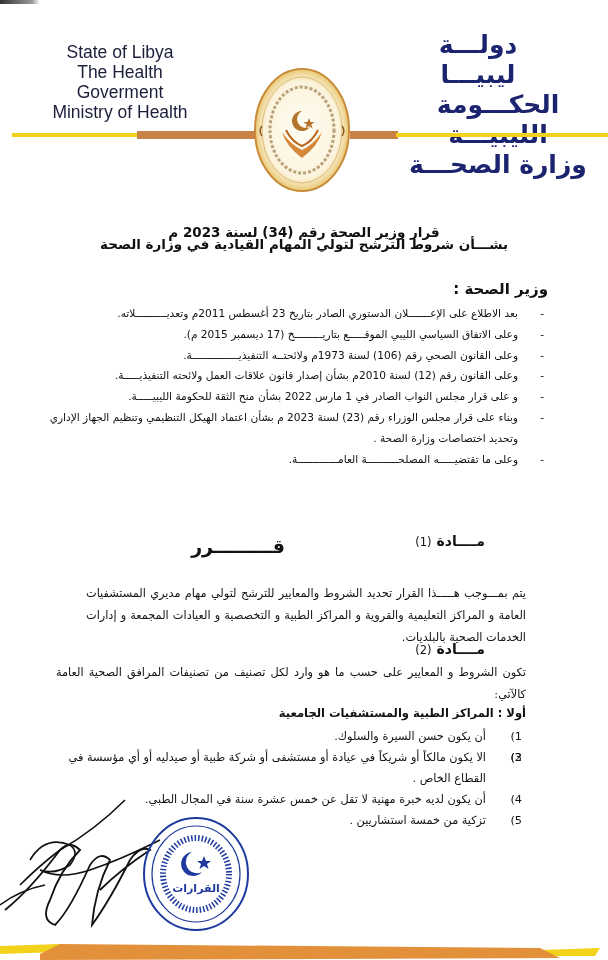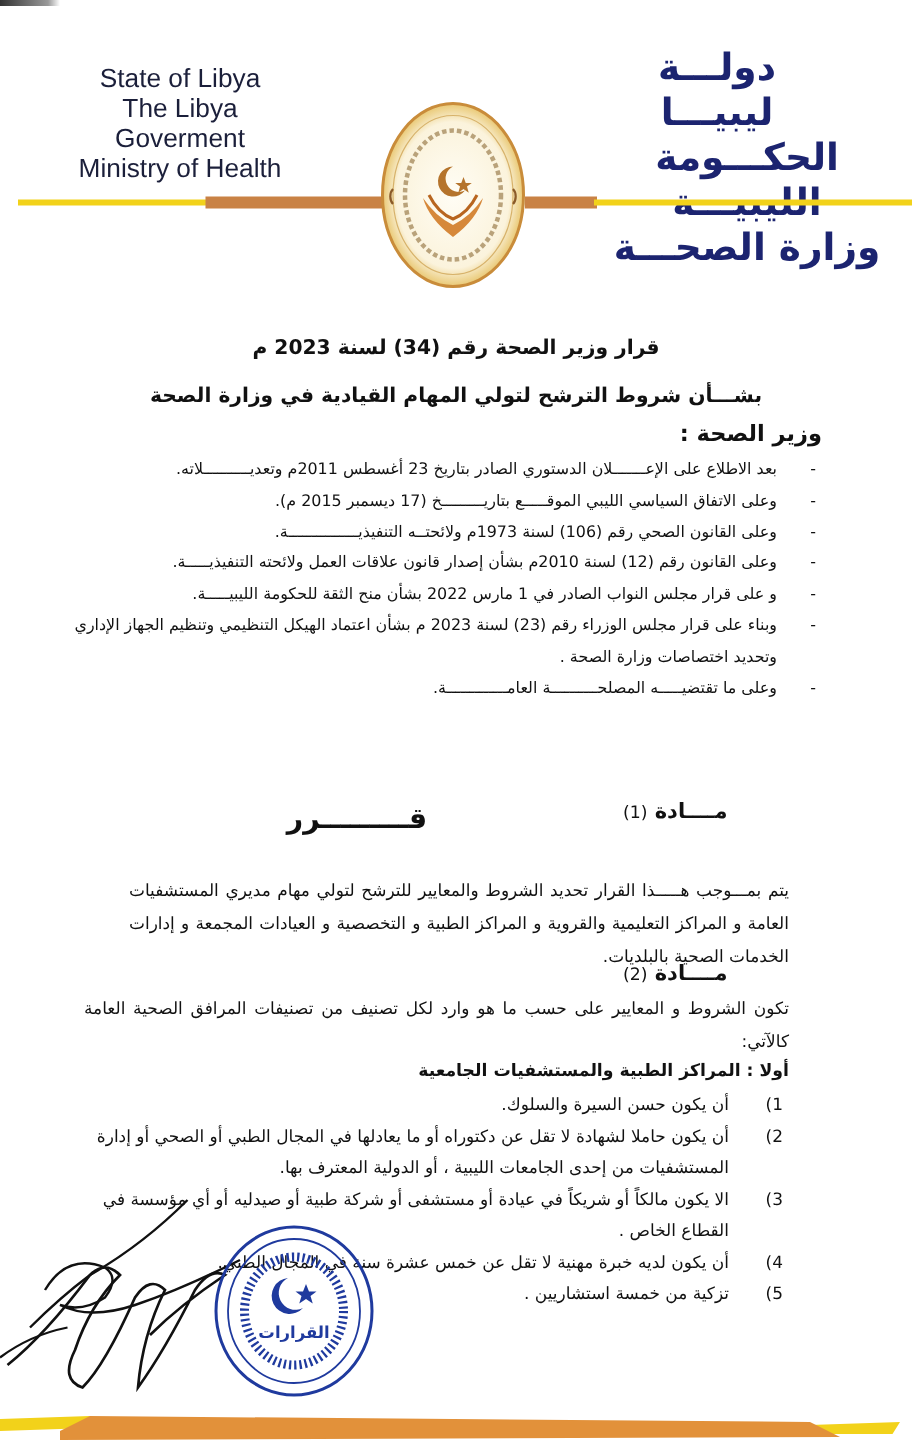--- a/index.html
+++ b/index.html
@@ -22,21 +22,21 @@
   .band.o-left { left: 137px; width: 120px; background: #c98245; }
   .band.o-right { left: 350px; width: 48px; background: #c98245; }
   .band.y-right { left: 396px; width: 212px; height: 4px; top: 133px; background: #f2d21a; }
 
   .logo { position: absolute; left: 252px; top: 66px; width: 100px; height: 128px; }
 
   
   .title { position: absolute; left: 0; width: 608px; text-align: center; direction: rtl;
     font-weight: bold; font-size: 13.5px; color: #111; }
   .title.t1 { top: 224px; }
-  .title.t2 { top: 256px; }
+  .title.t2 { top: 236px; }
 
   .minister { position: absolute; right: 60px; top: 280px; direction: rtl; font-weight: bold; font-size: 15px; }
 
   
   .recitals { position: absolute; right: 62px; top: 303px; width: 520px; direction: rtl; list-style: none;
     font-size: 10.6px; line-height: 20.8px; }
   .recitals li { position: relative; padding-right: 28px; }
   .recitals li::before { content: "-"; position: absolute; right: 2px; top: 0; }
 
   .decree-word { position: absolute; left: 178px; top: 535px; width: 120px; text-align: center;
@@ -65,21 +65,21 @@
 
   .footer-bar { position: absolute; left: 0; top: 938px; width: 608px; height: 22px; }
 </style>
 </head>
 <body>
 
 <div class="corner-mark"></div>
 
 <div class="hdr-en">
   <div>State of Libya</div>
-  <div>The Libya Goverment</div>
+  <div>The Health Goverment</div>
   <div>Ministry of Health</div>
 </div>
 
 <div class="hdr-ar">
   <div>دولـــة ليبيـــا</div>
   <div>الحكـــومة الليبيـــة</div>
   <div>وزارة الصحـــة</div>
 </div>
 
 <div class="band y-left"></div>
@@ -132,21 +132,21 @@
 <div class="art-head art2-head">
   <span>مــــادة</span>
   <span class="num">(2)</span>
 </div>
 <div class="para art2-body">تكون الشروط و المعايير على حسب ما هو وارد لكل تصنيف من تصنيفات المرافق الصحية العامة كالآتي:</div>
 
 <div class="section-head">أولا : المراكز الطبية والمستشفيات الجامعية</div>
 
 <ol class="conds">
   <li><span class="cnum">1)</span><span>أن يكون حسن السيرة والسلوك.</span></li>
-  <li><span class="cnum">2)</span><span>أن يكون حاملا لشهادة لا تقل عن دكتوراه أو ما يعادلها في المجال الطبي أو الصحي أو إدارة المستشفيات من إحدى الجامعات الليبية ، أو الدولية المعترف بها.</span></li>
+  <li><span class="cnum">2)</span></li>
   <li><span class="cnum">3)</span><span>الا يكون مالكاً أو شريكاً في عيادة أو مستشفى أو شركة طبية أو صيدليه أو أي مؤسسة في القطاع الخاص .</span></li>
   <li><span class="cnum">4)</span><span>أن يكون لديه خبرة مهنية لا تقل عن خمس عشرة سنة في المجال الطبي.</span></li>
   <li><span class="cnum">5)</span><span>تزكية من خمسة استشاريين .</span></li>
 </ol>
 
 <svg class="signature" viewBox="0 0 170 150">
   <path d="M125 10 Q95 40 60 60 Q40 75 20 95" fill="none" stroke="#111" stroke-width="1.6"></path>
   <path d="M5 120 Q30 100 60 60 Q70 50 80 60 Q60 80 50 110 Q40 130 55 135 Q70 120 90 75 Q100 60 110 70 Q95 100 92 135 Q110 110 130 70 Q140 55 150 60 Q120 80 100 100" fill="none" stroke="#111" stroke-width="1.8"></path>
   <path d="M30 70 Q45 45 70 55 Q80 62 70 75 Q55 85 40 80 Q60 90 90 80 Q120 70 160 50" fill="none" stroke="#111" stroke-width="1.6"></path>
   <path d="M0 115 Q20 100 45 95" fill="none" stroke="#111" stroke-width="1.5"></path>

